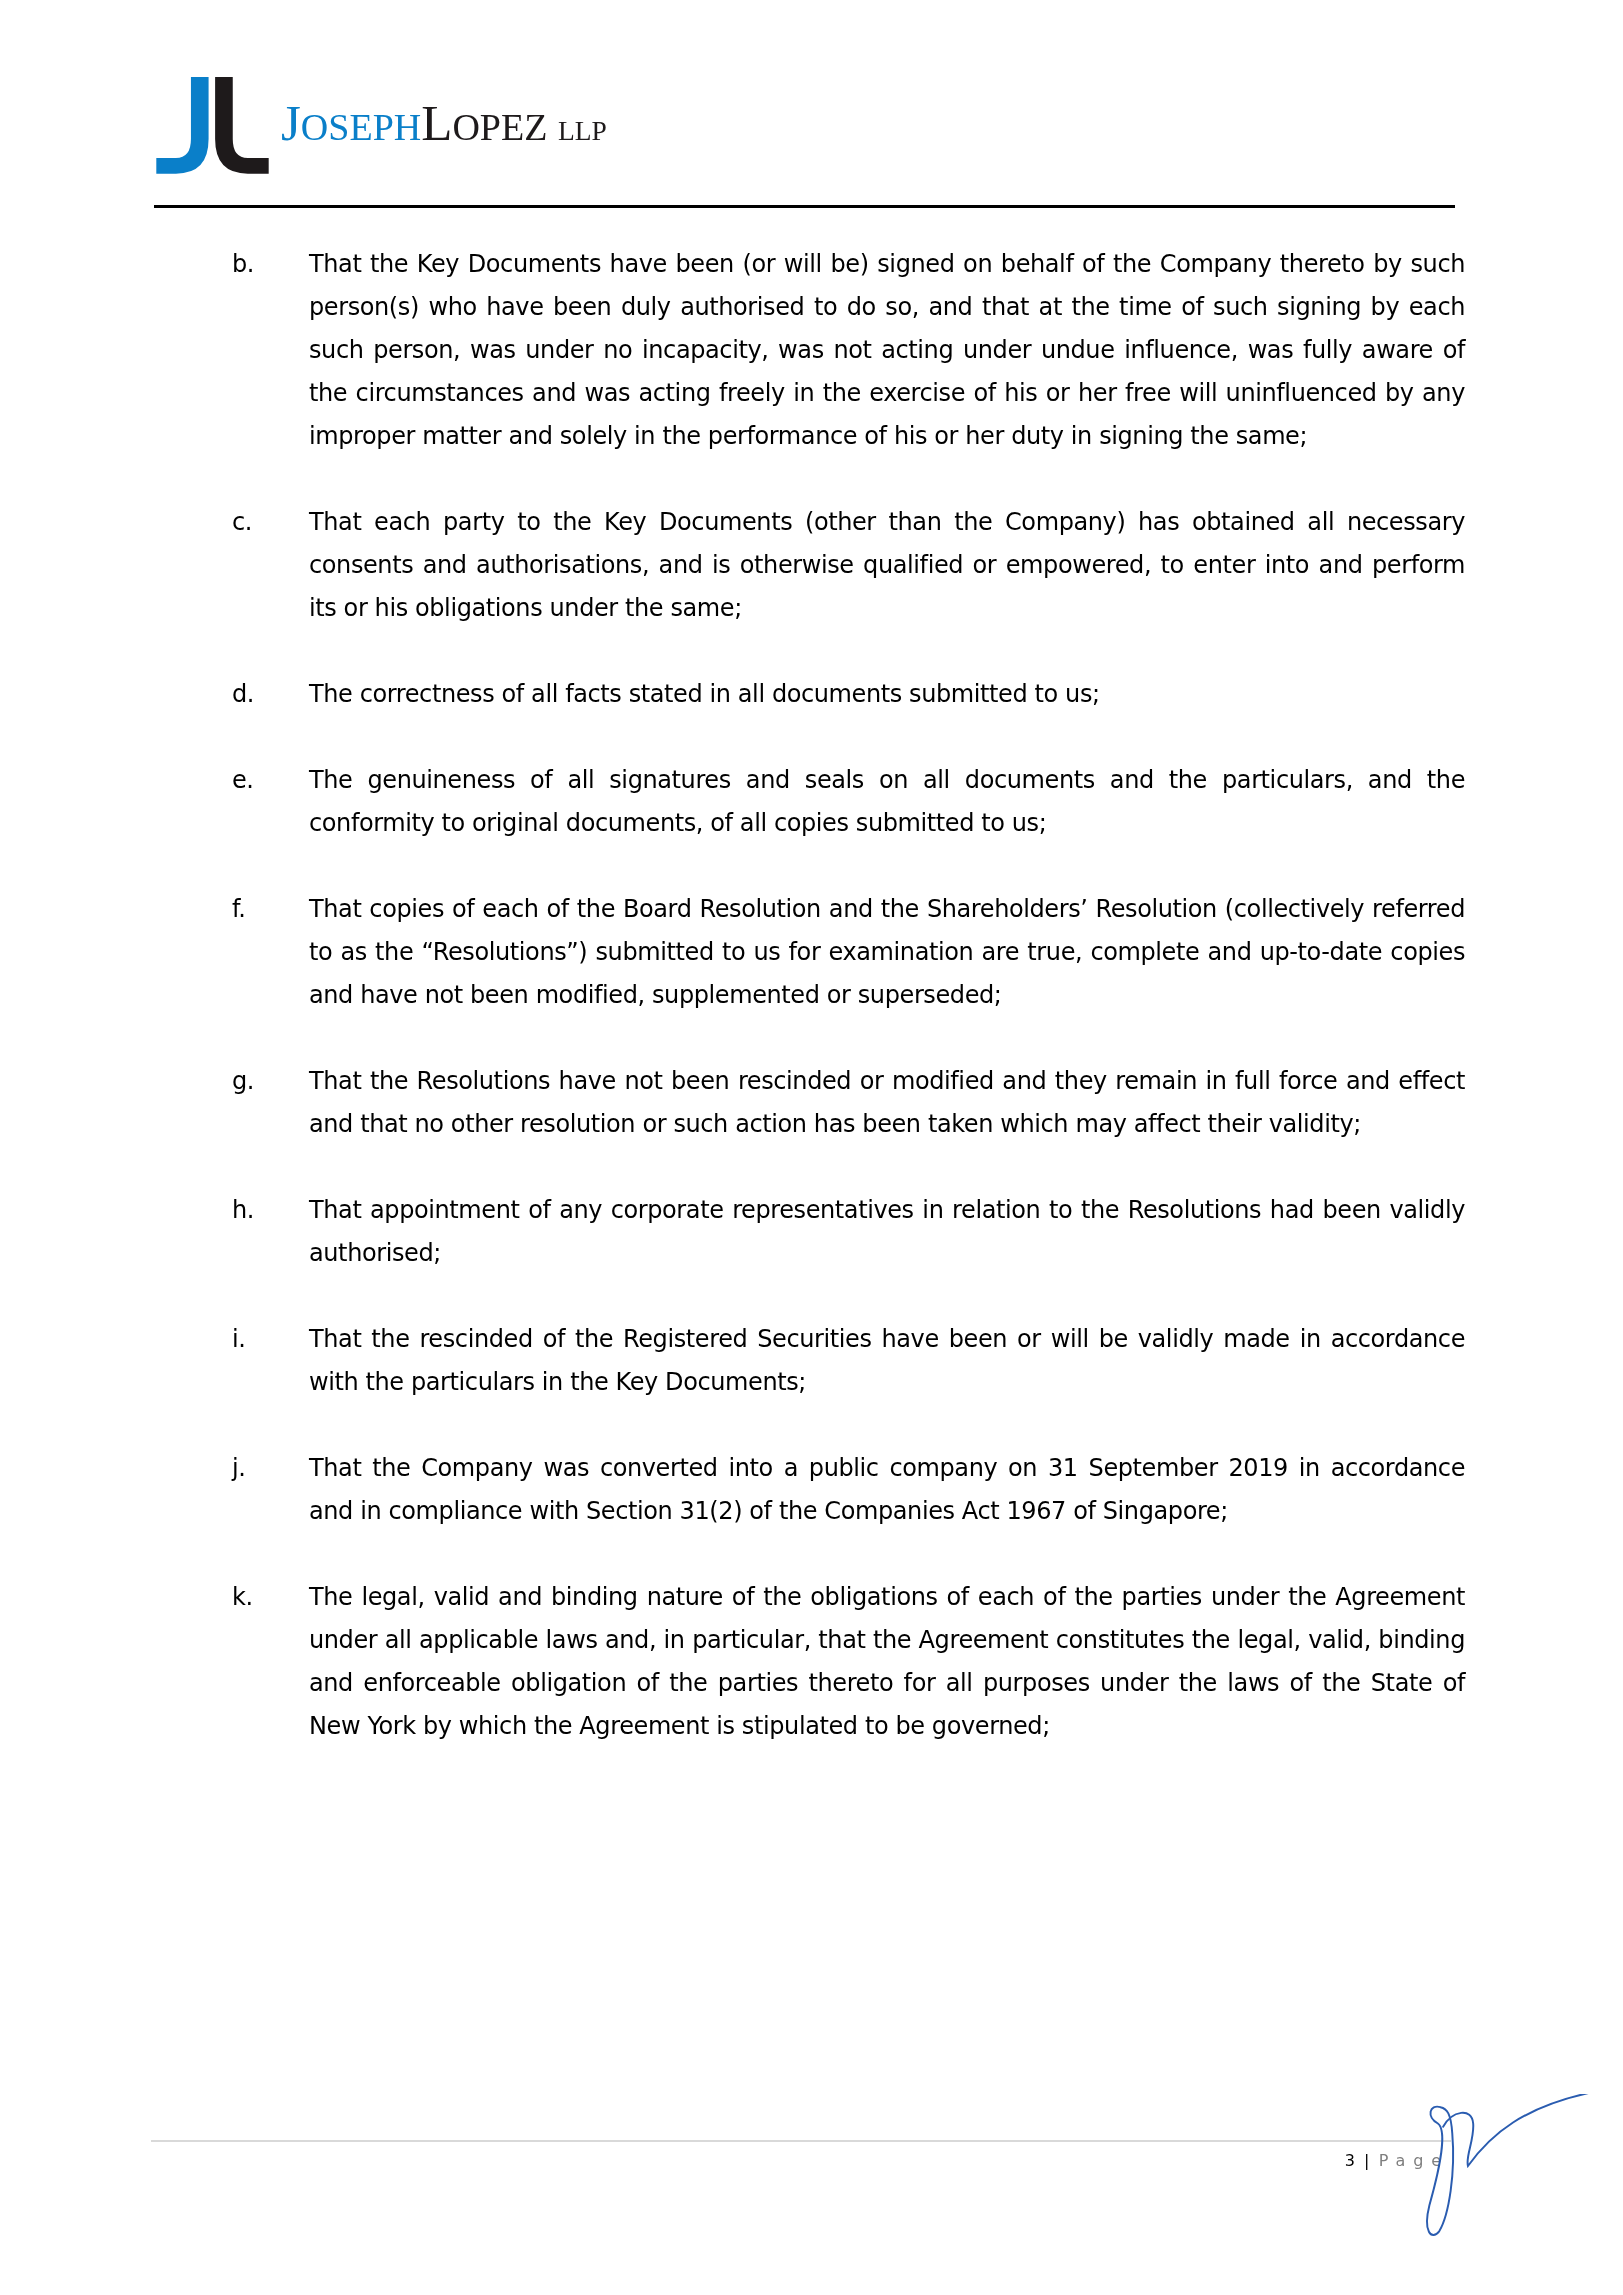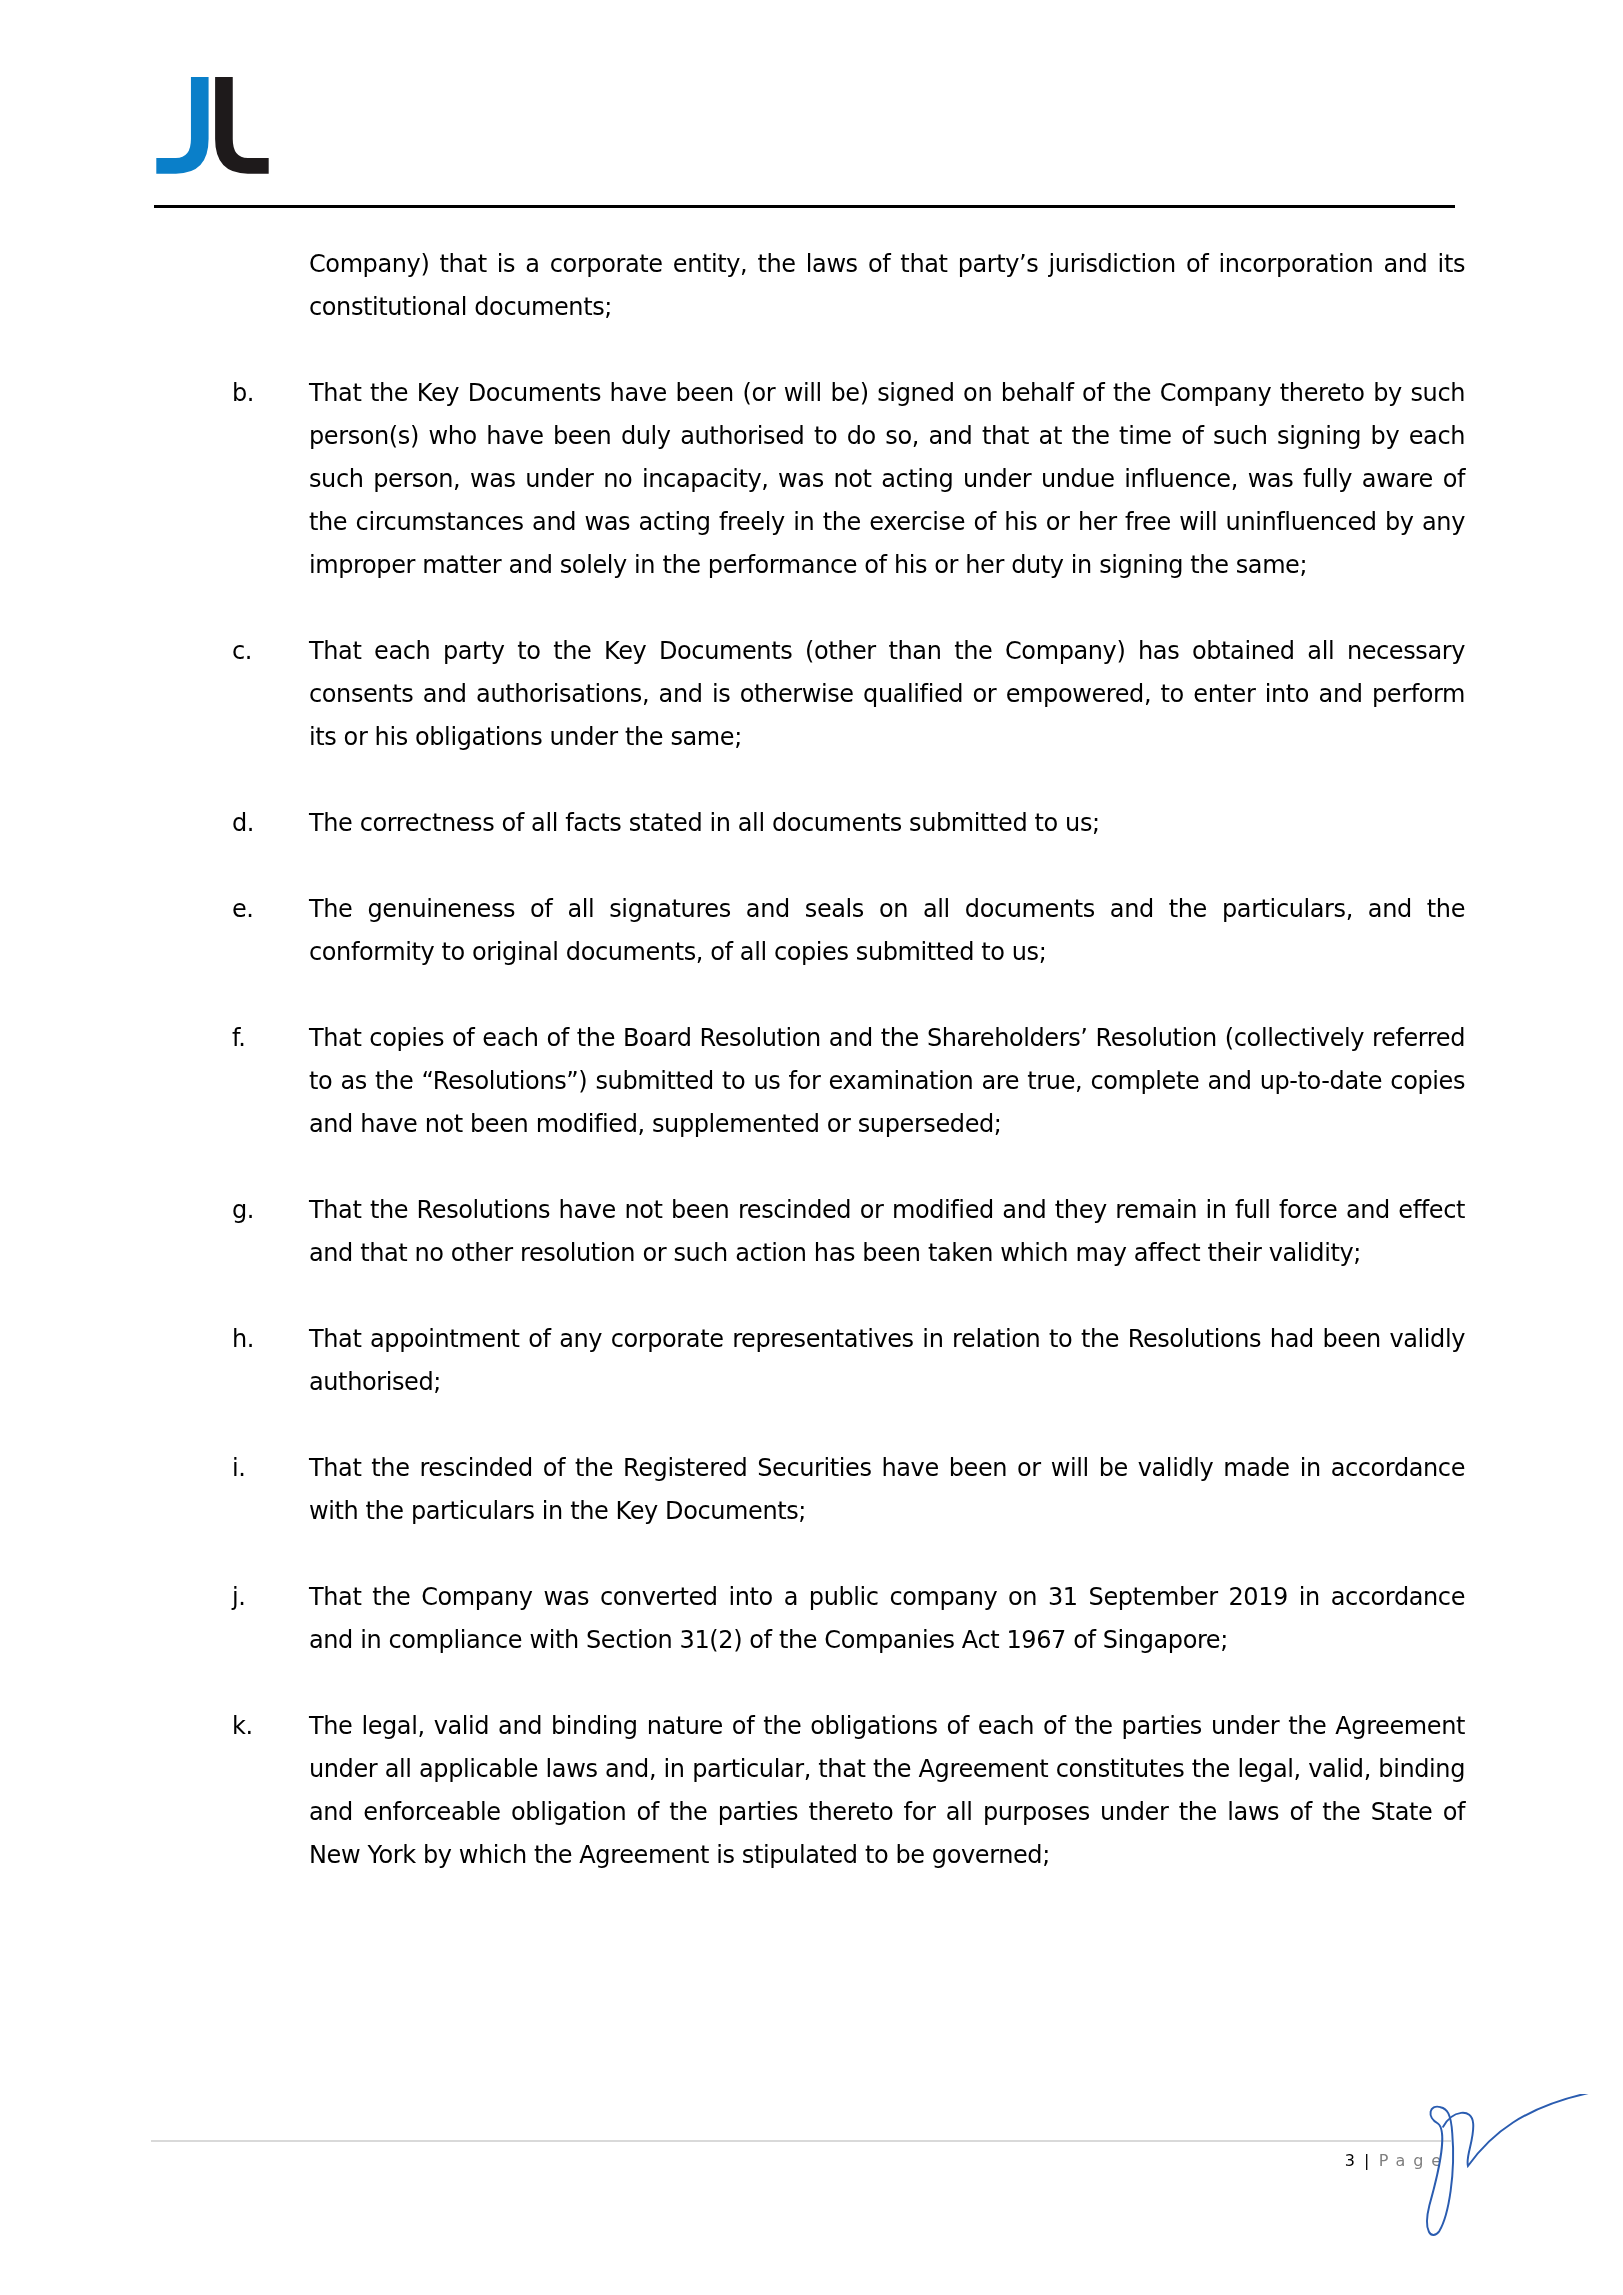--- a/index.html
+++ b/index.html
@@ -41,27 +41,27 @@
 
 <div class="page">
 
   <svg class="logo-mark" viewBox="0 0 172 150">
 
     <path d="M53 0 H80 V95 Q80 148 30 148 H0 V124 H30 Q53 124 53 95 Z" fill="#0a7fc9"></path>
 
     <path d="M90 0 H117 V95 Q117 124 140 124 H172 V148 H140 Q90 148 90 95 Z" fill="#1e1a1b"></path>
   </svg>
 
+  <div class="wordmark">
+    <span class="wm-joseph"><span class="wm-big">J</span></span><span class="wm-joseph wm-small" id="wm-joseph-rest">OSEPH</span><span class="wm-lopez wm-big" id="wm-lopez-first">L</span><span class="wm-lopez wm-small" id="wm-lopez-rest">OPEZ</span><span class="wm-llp">LLP</span>
+  </div>
 
   <div class="header-rule"></div>
 
   <div class="body-text">
-    <div class="para continuation">
-      <div class="content">Company) that is a corporate entity, the laws of that party’s jurisdiction of incorporation and its constitutional documents;</div>
-    </div>
 
     <div class="para">
       <div class="label">b.</div>
       <div class="content">That the Key Documents have been (or will be) signed on behalf of the Company thereto by such person(s) who have been duly authorised to do so, and that at the time of such signing by each such person, was under no incapacity, was not acting under undue influence, was fully aware of the circumstances and was acting freely in the exercise of his or her free will uninfluenced by any improper matter and solely in the performance of his or her duty in signing the same;</div>
     </div>
     <div class="para">
       <div class="label">c.</div>
       <div class="content">That each party to the Key Documents (other than the Company) has obtained all necessary consents and authorisations, and is otherwise qualified or empowered, to enter into and perform its or his obligations under the same;</div>
     </div>
     <div class="para">

